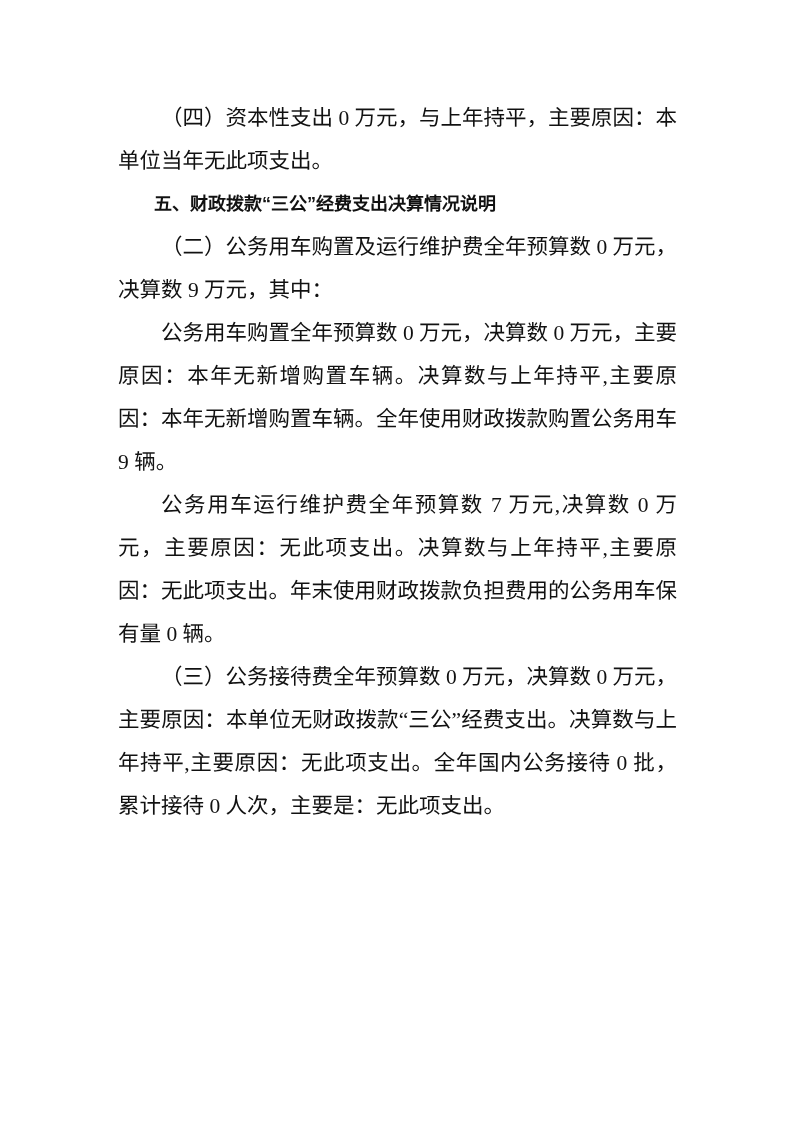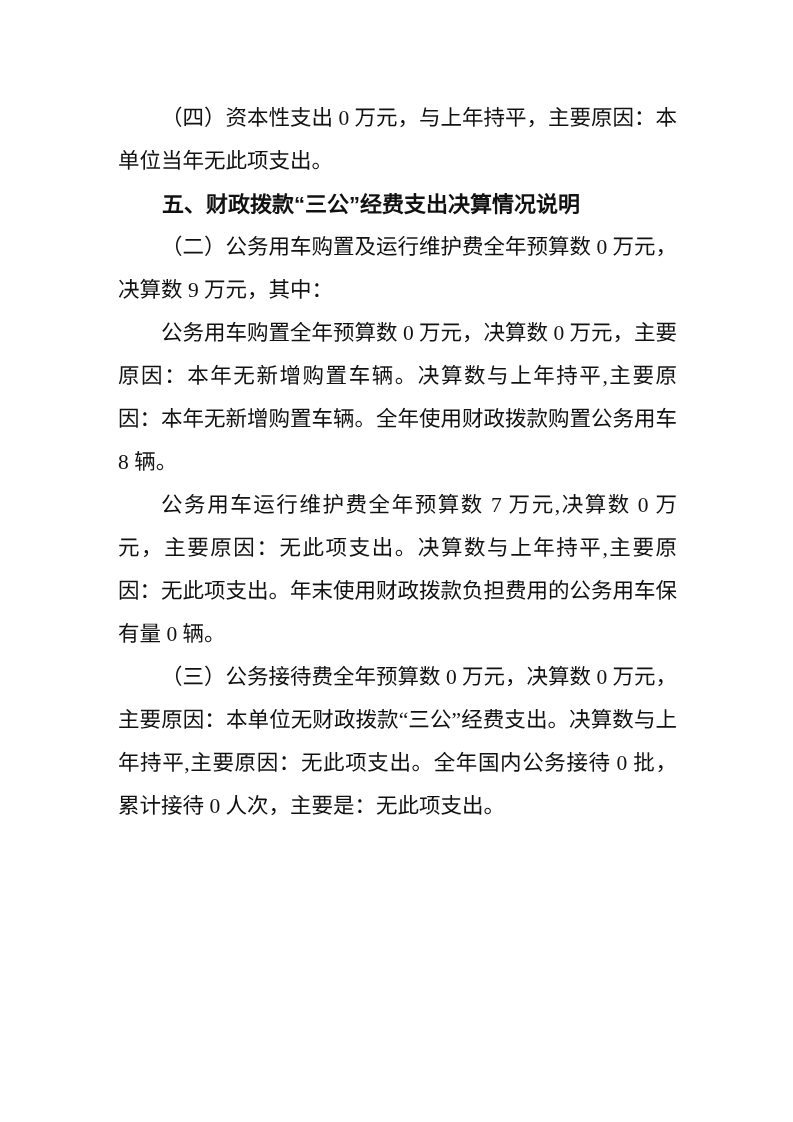--- a/index.html
+++ b/index.html
@@ -30,21 +30,21 @@
     font-size: 21.5px;
     line-height: 43px;
     text-align: justify;
     text-justify: inter-character;
     text-indent: 2em;
     font-family: "Liberation Serif", "DejaVu Serif", serif;
     word-break: break-all;
   }
   .heading {
     margin: 0;
-    font-size: 22px;
+    font-size: 18px;
     line-height: 43px;
     text-indent: 2em;
     font-weight: 700;
     text-align: left;
     font-family: "Liberation Sans", "DejaVu Sans", sans-serif;
   }
   .footer {
     position: absolute;
     top: 1038px;
     left: 0;
@@ -58,18 +58,18 @@
   }
 </style>
 </head>
 <body>
 
 <div class="page">
   <div class="content">
     <p class="para">（四）资本性支出 0 万元，与上年持平，主要原因：本单位当年无此项支出。</p>
     <h2 class="heading">五、财政拨款“三公”经费支出决算情况说明</h2>
     <p class="para">（二）公务用车购置及运行维护费全年预算数 0 万元，决算数 9 万元，其中：</p>
-    <p class="para">公务用车购置全年预算数 0 万元，决算数 0 万元，主要原因：本年无新增购置车辆。决算数与上年持平,主要原因：本年无新增购置车辆。全年使用财政拨款购置公务用车 8 辆。</p>
+    <p class="para">公务用车购置全年预算数 0 万元，决算数 0 万元，主要原因：本年无新增购置车辆。决算数与上年持平,主要原因：本年无新增购置车辆。全年使用财政拨款购置公务用车 9 辆。</p>
     <p class="para">公务用车运行维护费全年预算数 7 万元,决算数 0 万元，主要原因：无此项支出。决算数与上年持平,主要原因：无此项支出。年末使用财政拨款负担费用的公务用车保有量 0 辆。</p>
     <p class="para">（三）公务接待费全年预算数 0 万元，决算数 0 万元，主要原因：本单位无财政拨款“三公”经费支出。决算数与上年持平,主要原因：无此项支出。全年国内公务接待 0 批，累计接待 0 人次，主要是：无此项支出。</p>
   </div>
   <div class="footer">— 17 —</div>
 </div>
 
 </body></html>

